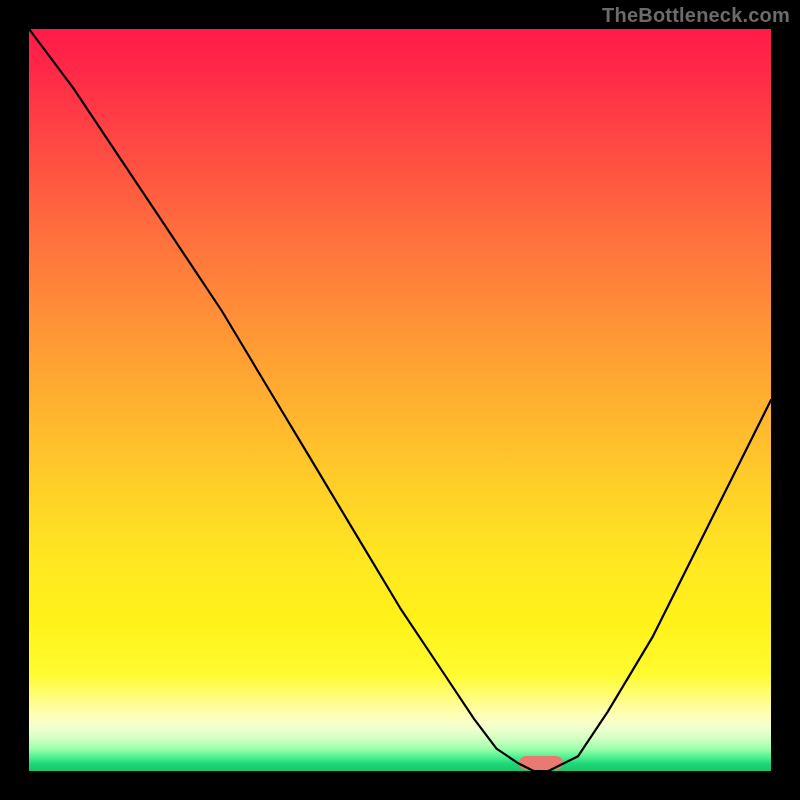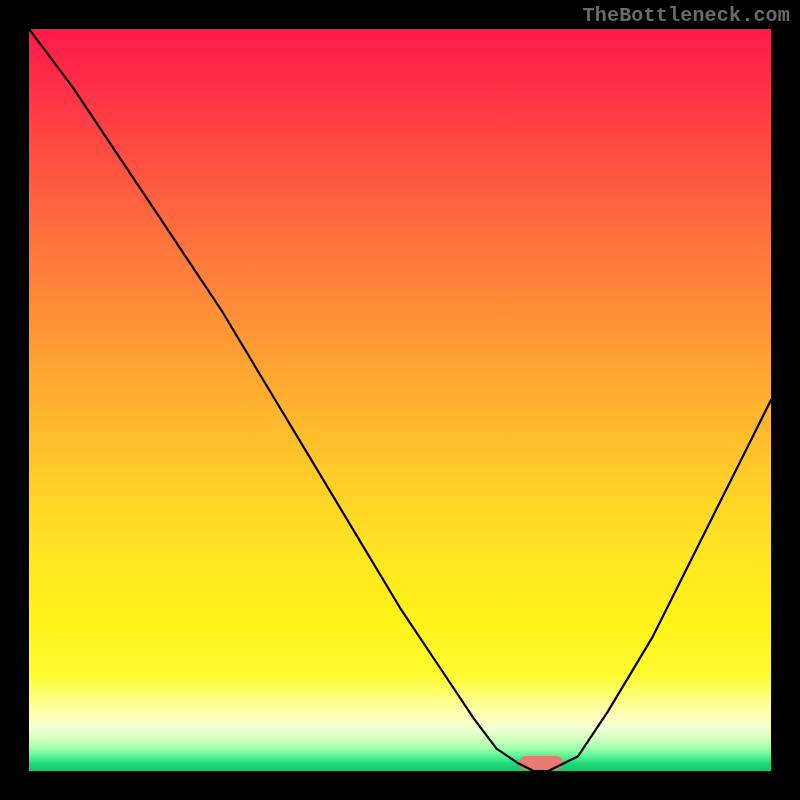--- a/index.html
+++ b/index.html
@@ -9,21 +9,20 @@
     height: 800px;
     background: #000;
     overflow: hidden;
     font-family: Arial, Helvetica, sans-serif;
   }
   .frame {
     position: relative;
     width: 800px;
     height: 800px;
     background: #000;
-    font-family: Liberation Mono, monospace;
   }
   .watermark {
     position: absolute;
     top: 4px;
     right: 10px;
     color: #6b6b6b;
     font-size: 20px;
     font-weight: 600;
     letter-spacing: 0.2px;
     user-select: none;

